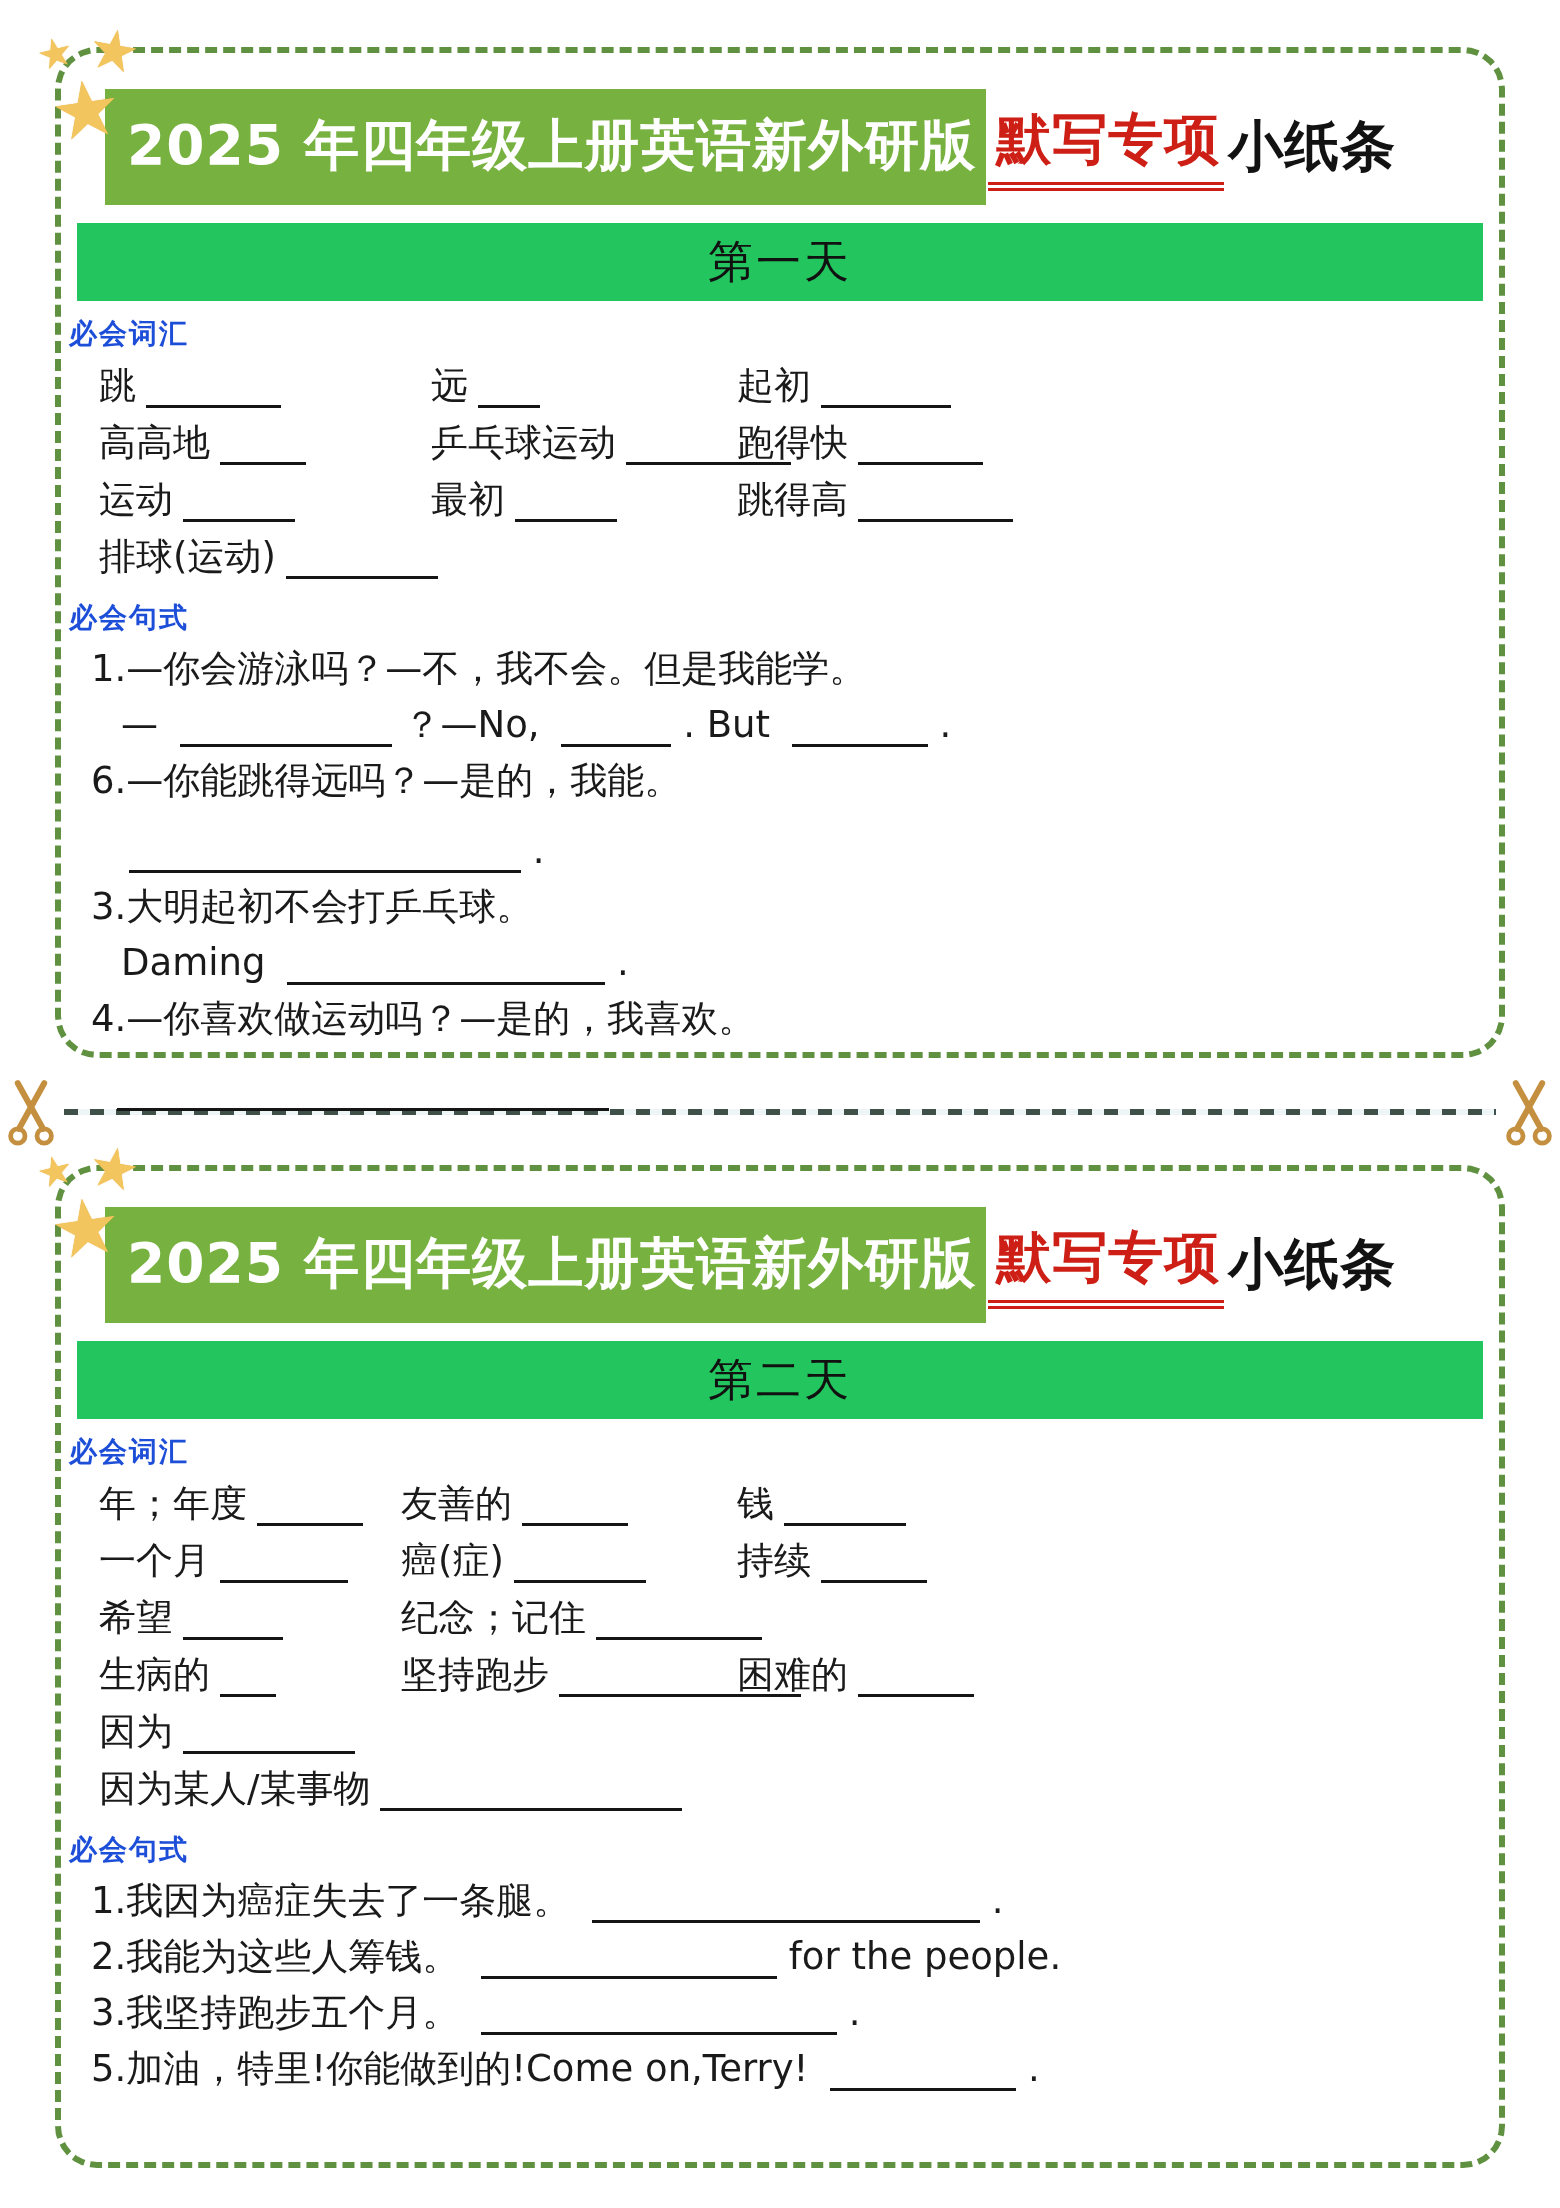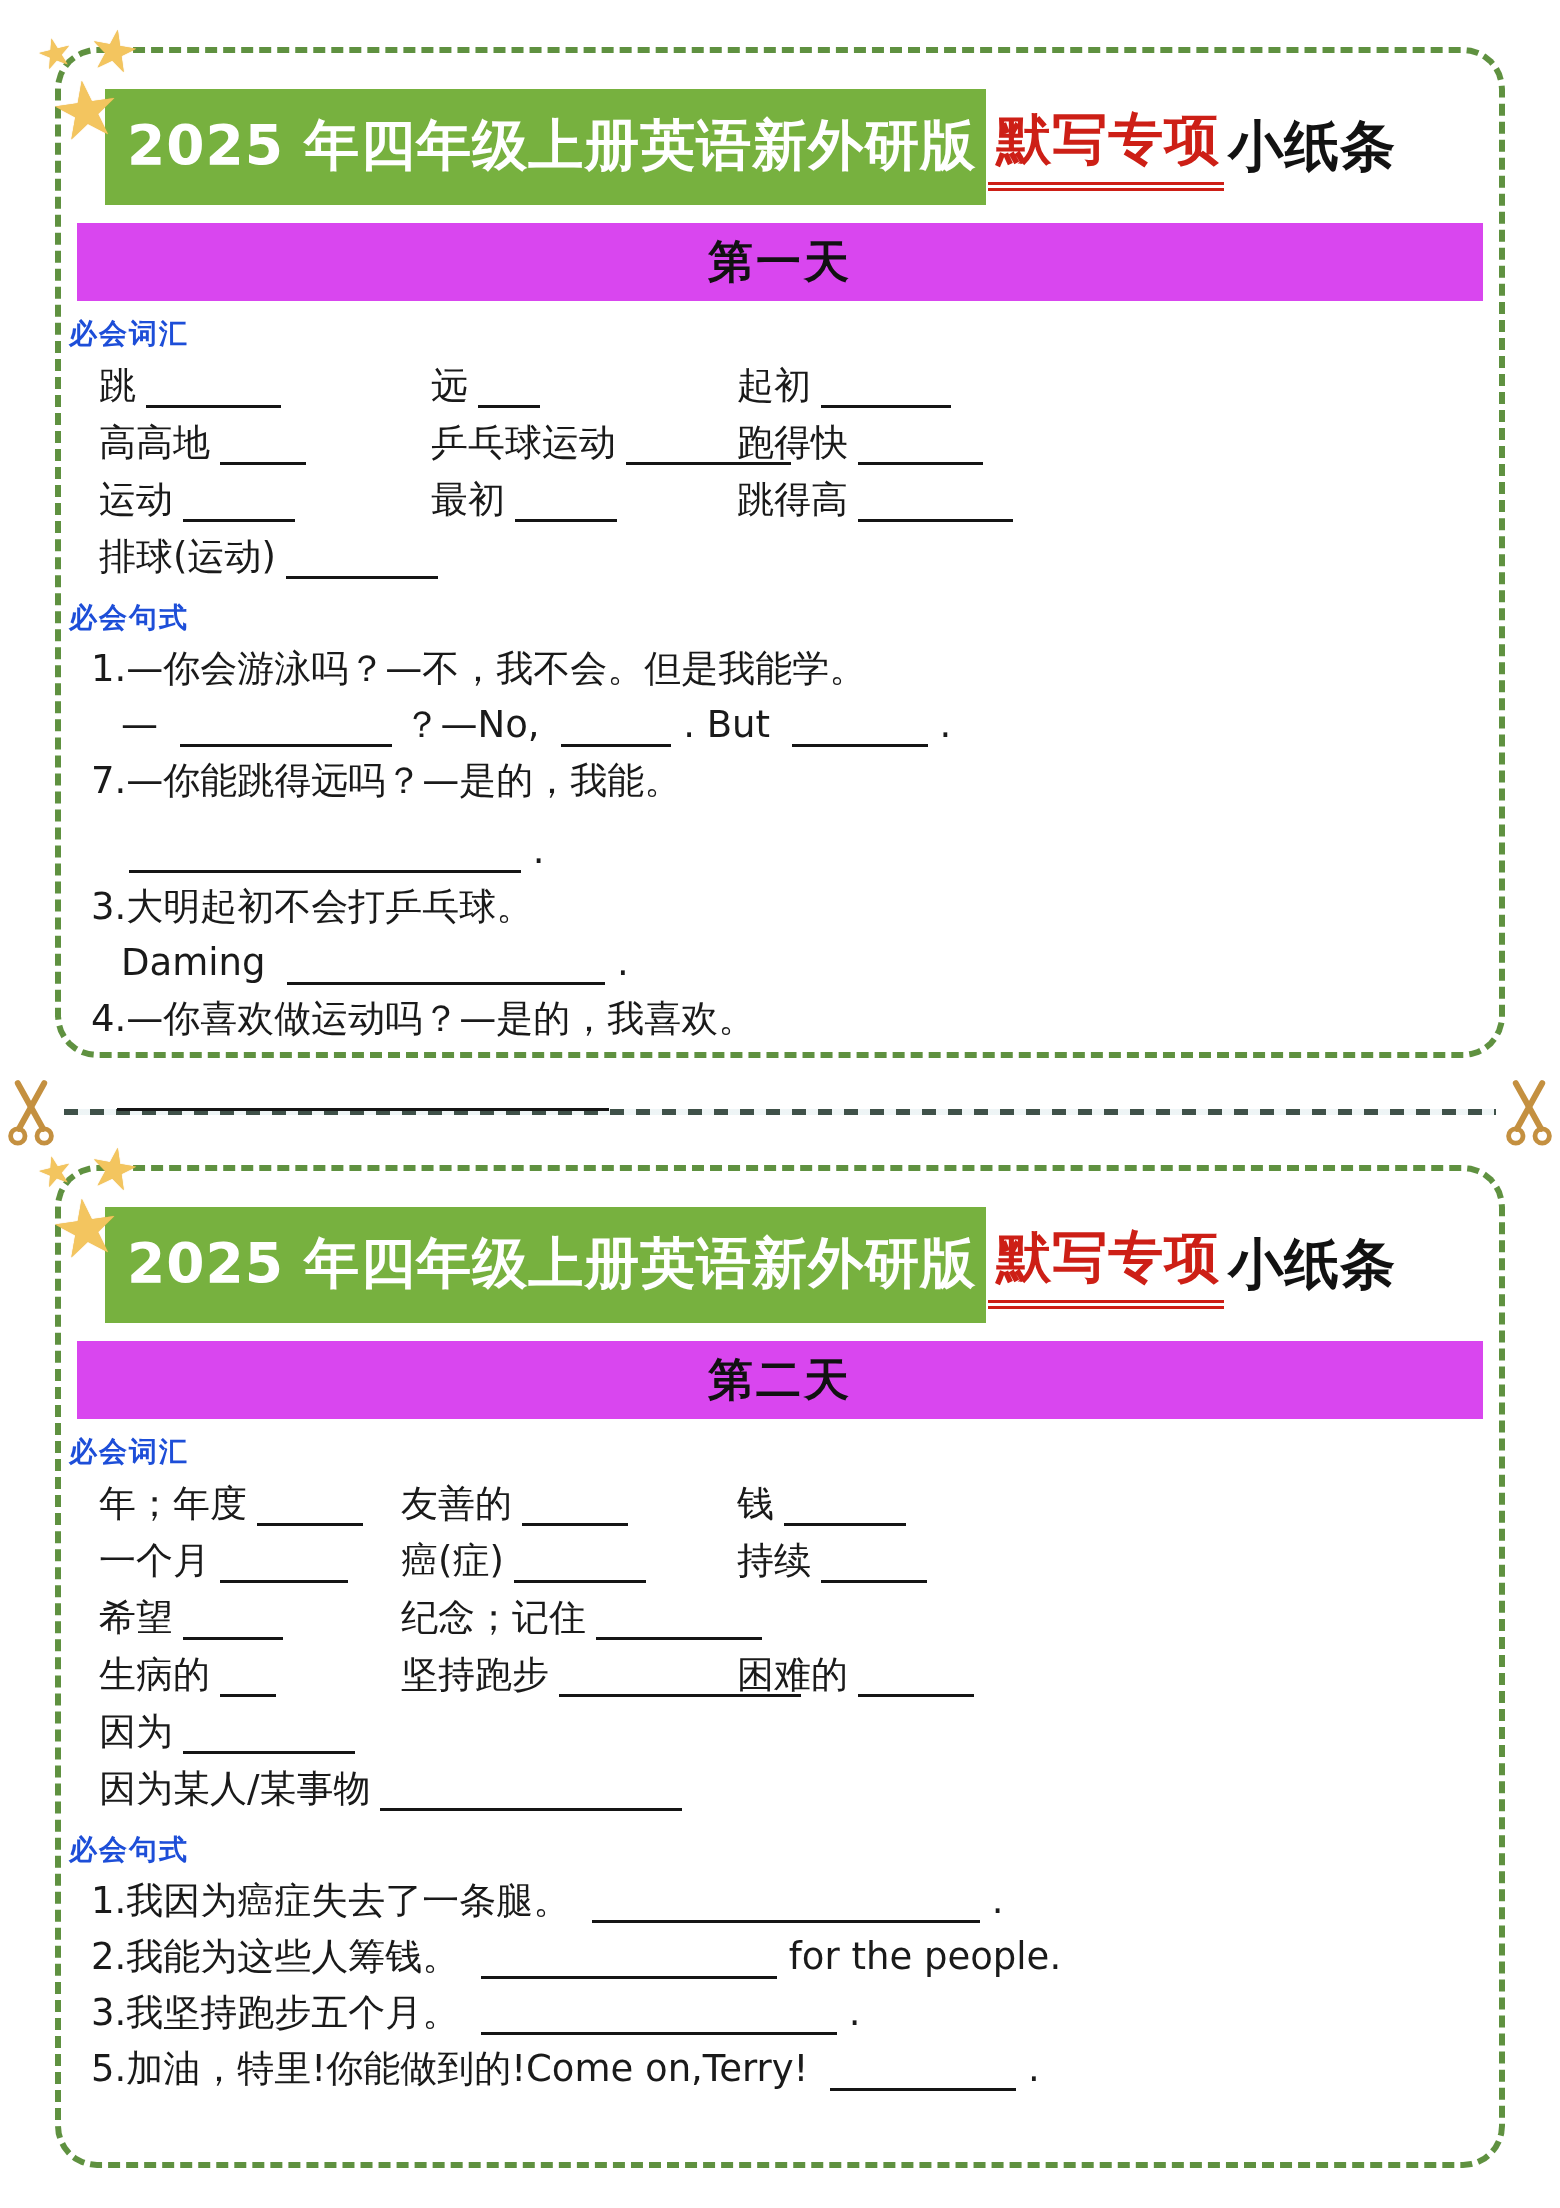--- a/index.html
+++ b/index.html
@@ -26,23 +26,23 @@
   .title{
     display:flex;align-items:center;margin:36px 0 0 16px;
     font-weight:bold;font-size:55px;white-space:nowrap;letter-spacing:1px;
   }
   .t-green{background:#77b13f;color:#ffffff;padding:20px 10px 22px 22px;}
   .t-red{color:#cd1f16;border-bottom:9px double #cd1f16;padding:0 4px 5px 8px;margin-left:2px;}
   .t-black{color:#121212;padding-left:4px;}
 
   
   .day-band{
-    margin:18px -12px 0 -12px;height:78px;background:#d946ef;
+    margin:18px -12px 0 -12px;height:78px;background:#22c55e;
     display:flex;align-items:center;justify-content:center;
-    font-size:45px;font-weight:bold;color:#111;letter-spacing:3px;
+    font-size:45px;font-weight:normal;color:#111;letter-spacing:3px;
   }
 
   .section-label{
     color:#1d4ed8;font-weight:bold;font-size:28px;
     margin:14px 0 4px -20px;letter-spacing:2px;
   }
 
   
   .vocab{padding-left:10px;}
   .vocab-row{display:grid;grid-template-columns:332px 306px auto;font-size:37px;line-height:57px;}
@@ -105,21 +105,21 @@
         <div class="vocab-row">
           <div class="vocab-cell"><span class="vocab-word">排球(运动)</span><span class="blank" style="width: 152px;"></span></div>
           <div class="vocab-cell"></div>
           <div class="vocab-cell"></div>
         </div>
       </div>
     <div class="section-label">必会句式</div>
     <div class="sentences">
         <div class="sent-line"><span class="sent-text">1.—你会游泳吗？—不，我不会。但是我能学。</span></div>
         <div class="sent-line" style="padding-left: 30px;"><span class="sent-text">— </span><span class="blank" style="width: 212px;"></span><span class="sent-text"> ？—No, </span><span class="blank" style="width: 110px;"></span><span class="sent-text"> . But </span><span class="blank" style="width: 136px;"></span><span class="sent-text"> .</span></div>
-        <div class="sent-line"><span class="sent-text">7.—你能跳得远吗？—是的，我能。</span></div>
+        <div class="sent-line"><span class="sent-text">6.—你能跳得远吗？—是的，我能。</span></div>
         <div class="sent-line gap-top" style="padding-left: 28px;"><span class="blank" style="width: 392px;"></span><span class="sent-text"> .</span></div>
         <div class="sent-line"><span class="sent-text">3.大明起初不会打乒乓球。</span></div>
         <div class="sent-line" style="padding-left: 30px;"><span class="sent-text">Daming </span><span class="blank" style="width: 318px;"></span><span class="sent-text"> .</span></div>
         <div class="sent-line"><span class="sent-text">4.—你喜欢做运动吗？—是的，我喜欢。</span></div>
         <div class="sent-line gap-top" style="padding-left: 16px;"><span class="blank" style="width: 492px;"></span></div>
       </div>
   </section>
 
   <div class="divider">
     <span class="scissors-wrap">

